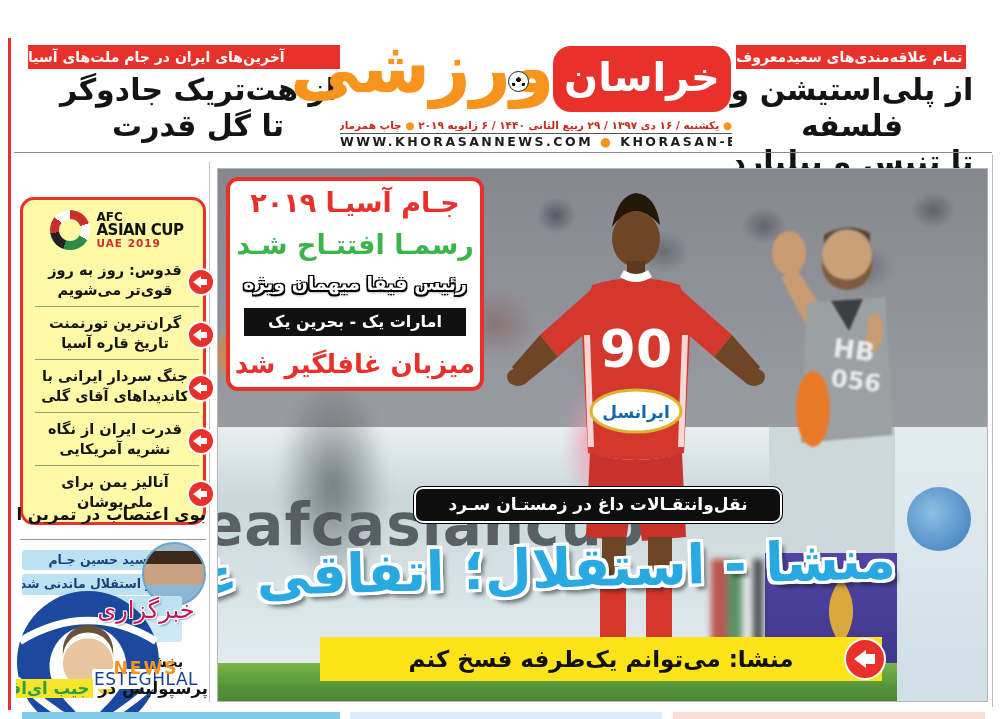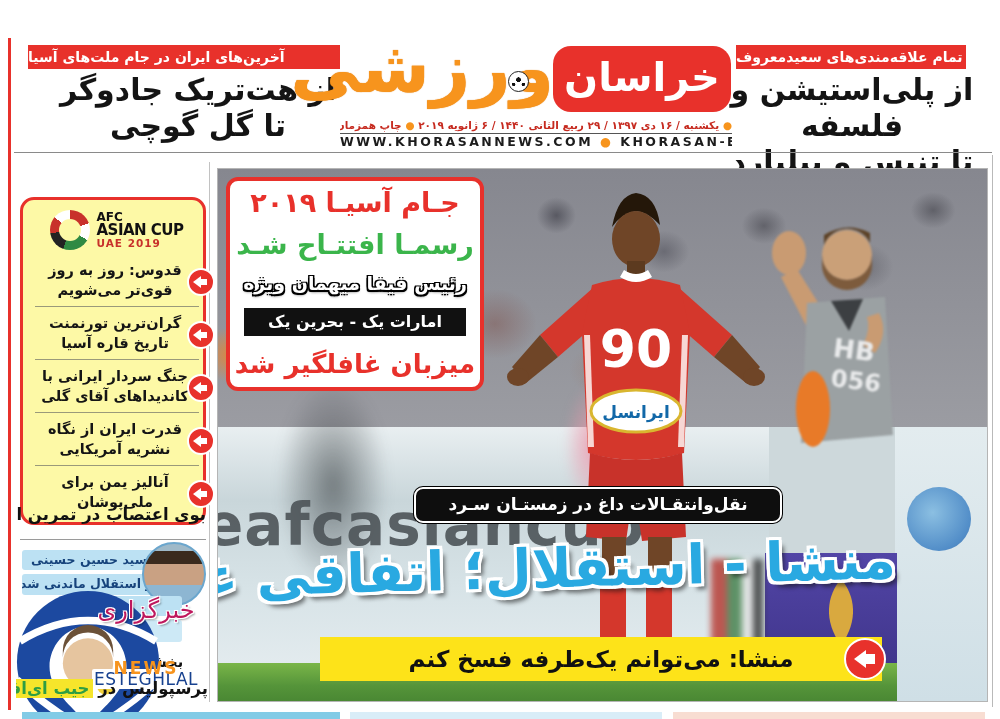--- a/index.html
+++ b/index.html
@@ -117,21 +117,21 @@
 </head>
 <body>
 
 <div class="page">
 
   <div class="abs left-red-line"></div>
 
   <div class="abs kicker kicker-left rtl fa">آخرین‌های ایران در جام ملت‌های آسیا</div>
   <div class="abs big-headline hl-left rtl fa">
     <div>از هت‌تریک جادوگر</div>
-    <div>تا گل گوچی</div>
+    <div>تا گل قدرت</div>
   </div>
 
   <div class="abs logo-varzeshi rtl fa">ورزشی</div>
   <div class="abs logo-ball"></div>
   <div class="abs logo-khorasan rtl fa">خراسان</div>
   <div class="abs dateline rtl fa">
     <span class="dot">● </span><span>یکشنبه / ۱۶ دی ۱۳۹۷ / ۲۹ ربیع الثانی ۱۴۴۰ / ۶ ژانویه ۲۰۱۹</span>
     <span class="dot"> ● </span><span>چاپ همزمان در مشهد و تهران</span>
   </div>
   <div class="abs siteline">
@@ -177,21 +177,21 @@
     </div>
     <div class="side-item fa">
       <span>آنالیز یمن برای ملی‌پوشان</span>
       <span class="arrow-circle"></span>
     </div>
   </div>
 
   <div class="abs strike-headline rtl fa">بوی اعتصاب در تمرین استقلال!</div>
   <div class="abs side-rule"></div>
 
-  <div class="abs pill pill1 rtl fa">سید حسین حسینی</div>
+  <div class="abs pill pill1 rtl fa">سید حسین جـام</div>
   <div class="abs pill pill2 rtl fa">در استقلال ماندنی شد</div>
   <div class="abs hosseini-photo"></div>
 
   <div class="abs ghost-pill gp1"></div>
   <div class="abs ghost-pill gp2"></div>
   <div class="abs bottom-line1 rtl fa">بخشی از اموال آسیایی</div>
   <svg class="abs est-logo" viewBox="0 0 100 100">
     <circle cx="50" cy="50" r="48" fill="#1c49a0"></circle>
     <path d="M4 36 Q50 8 96 36" stroke="#fff" stroke-width="5" fill="none"></path>
     <path d="M2 62 Q26 84 50 96" stroke="#fff" stroke-width="5" fill="none"></path>

